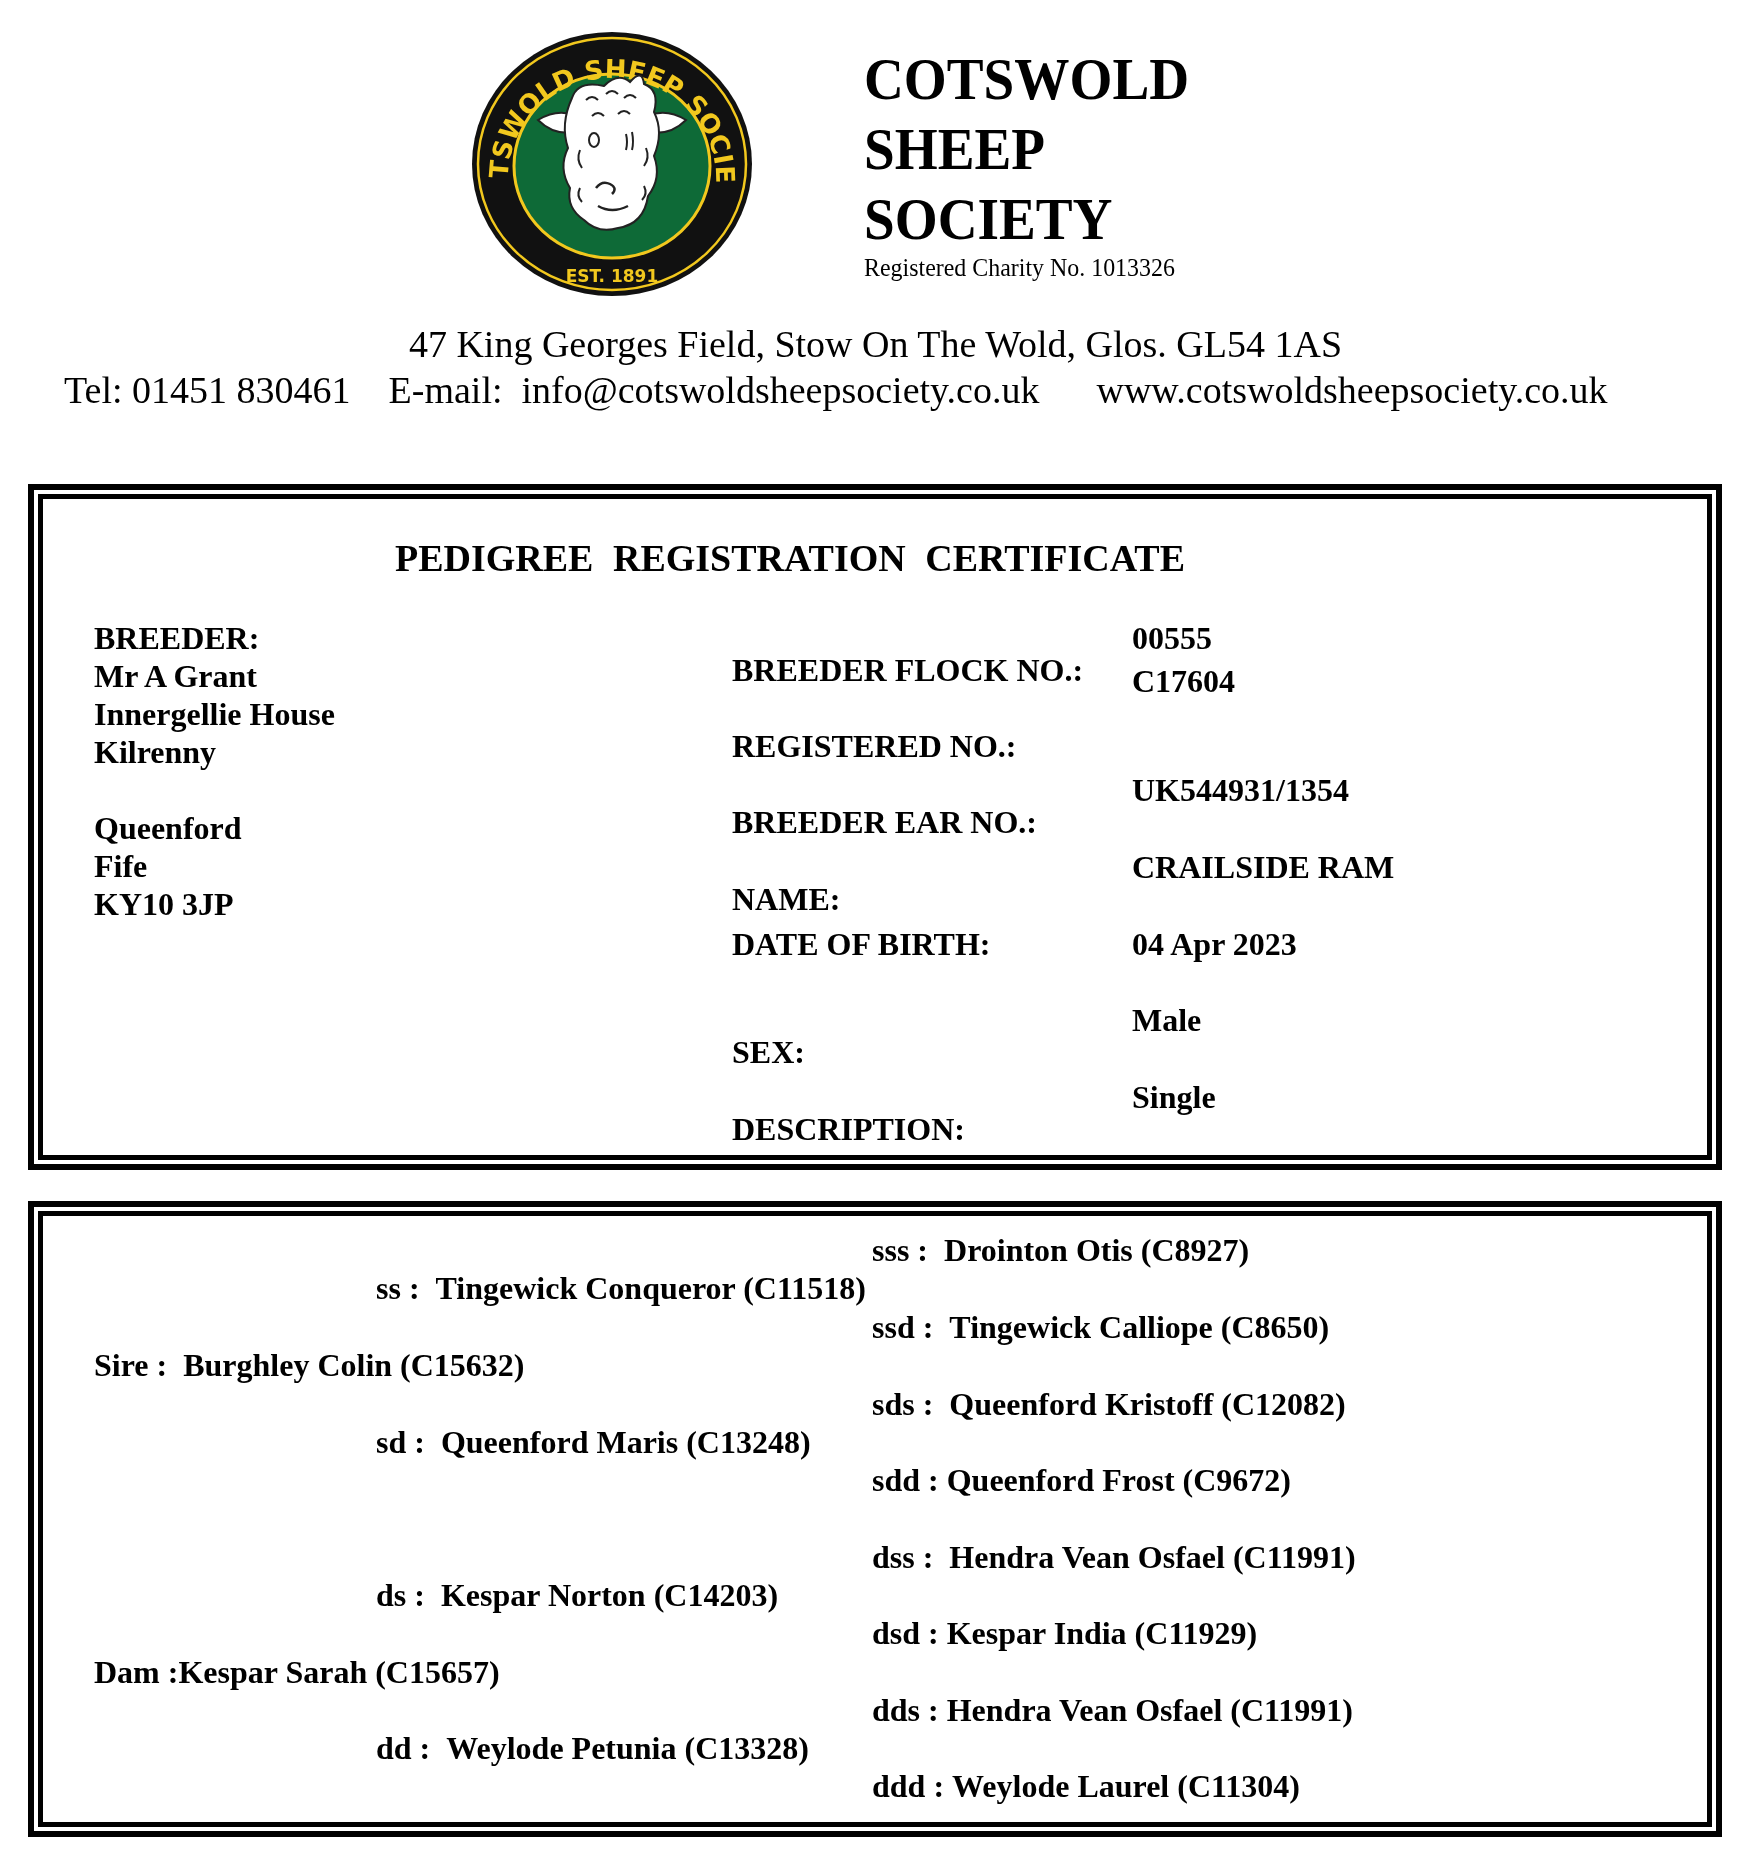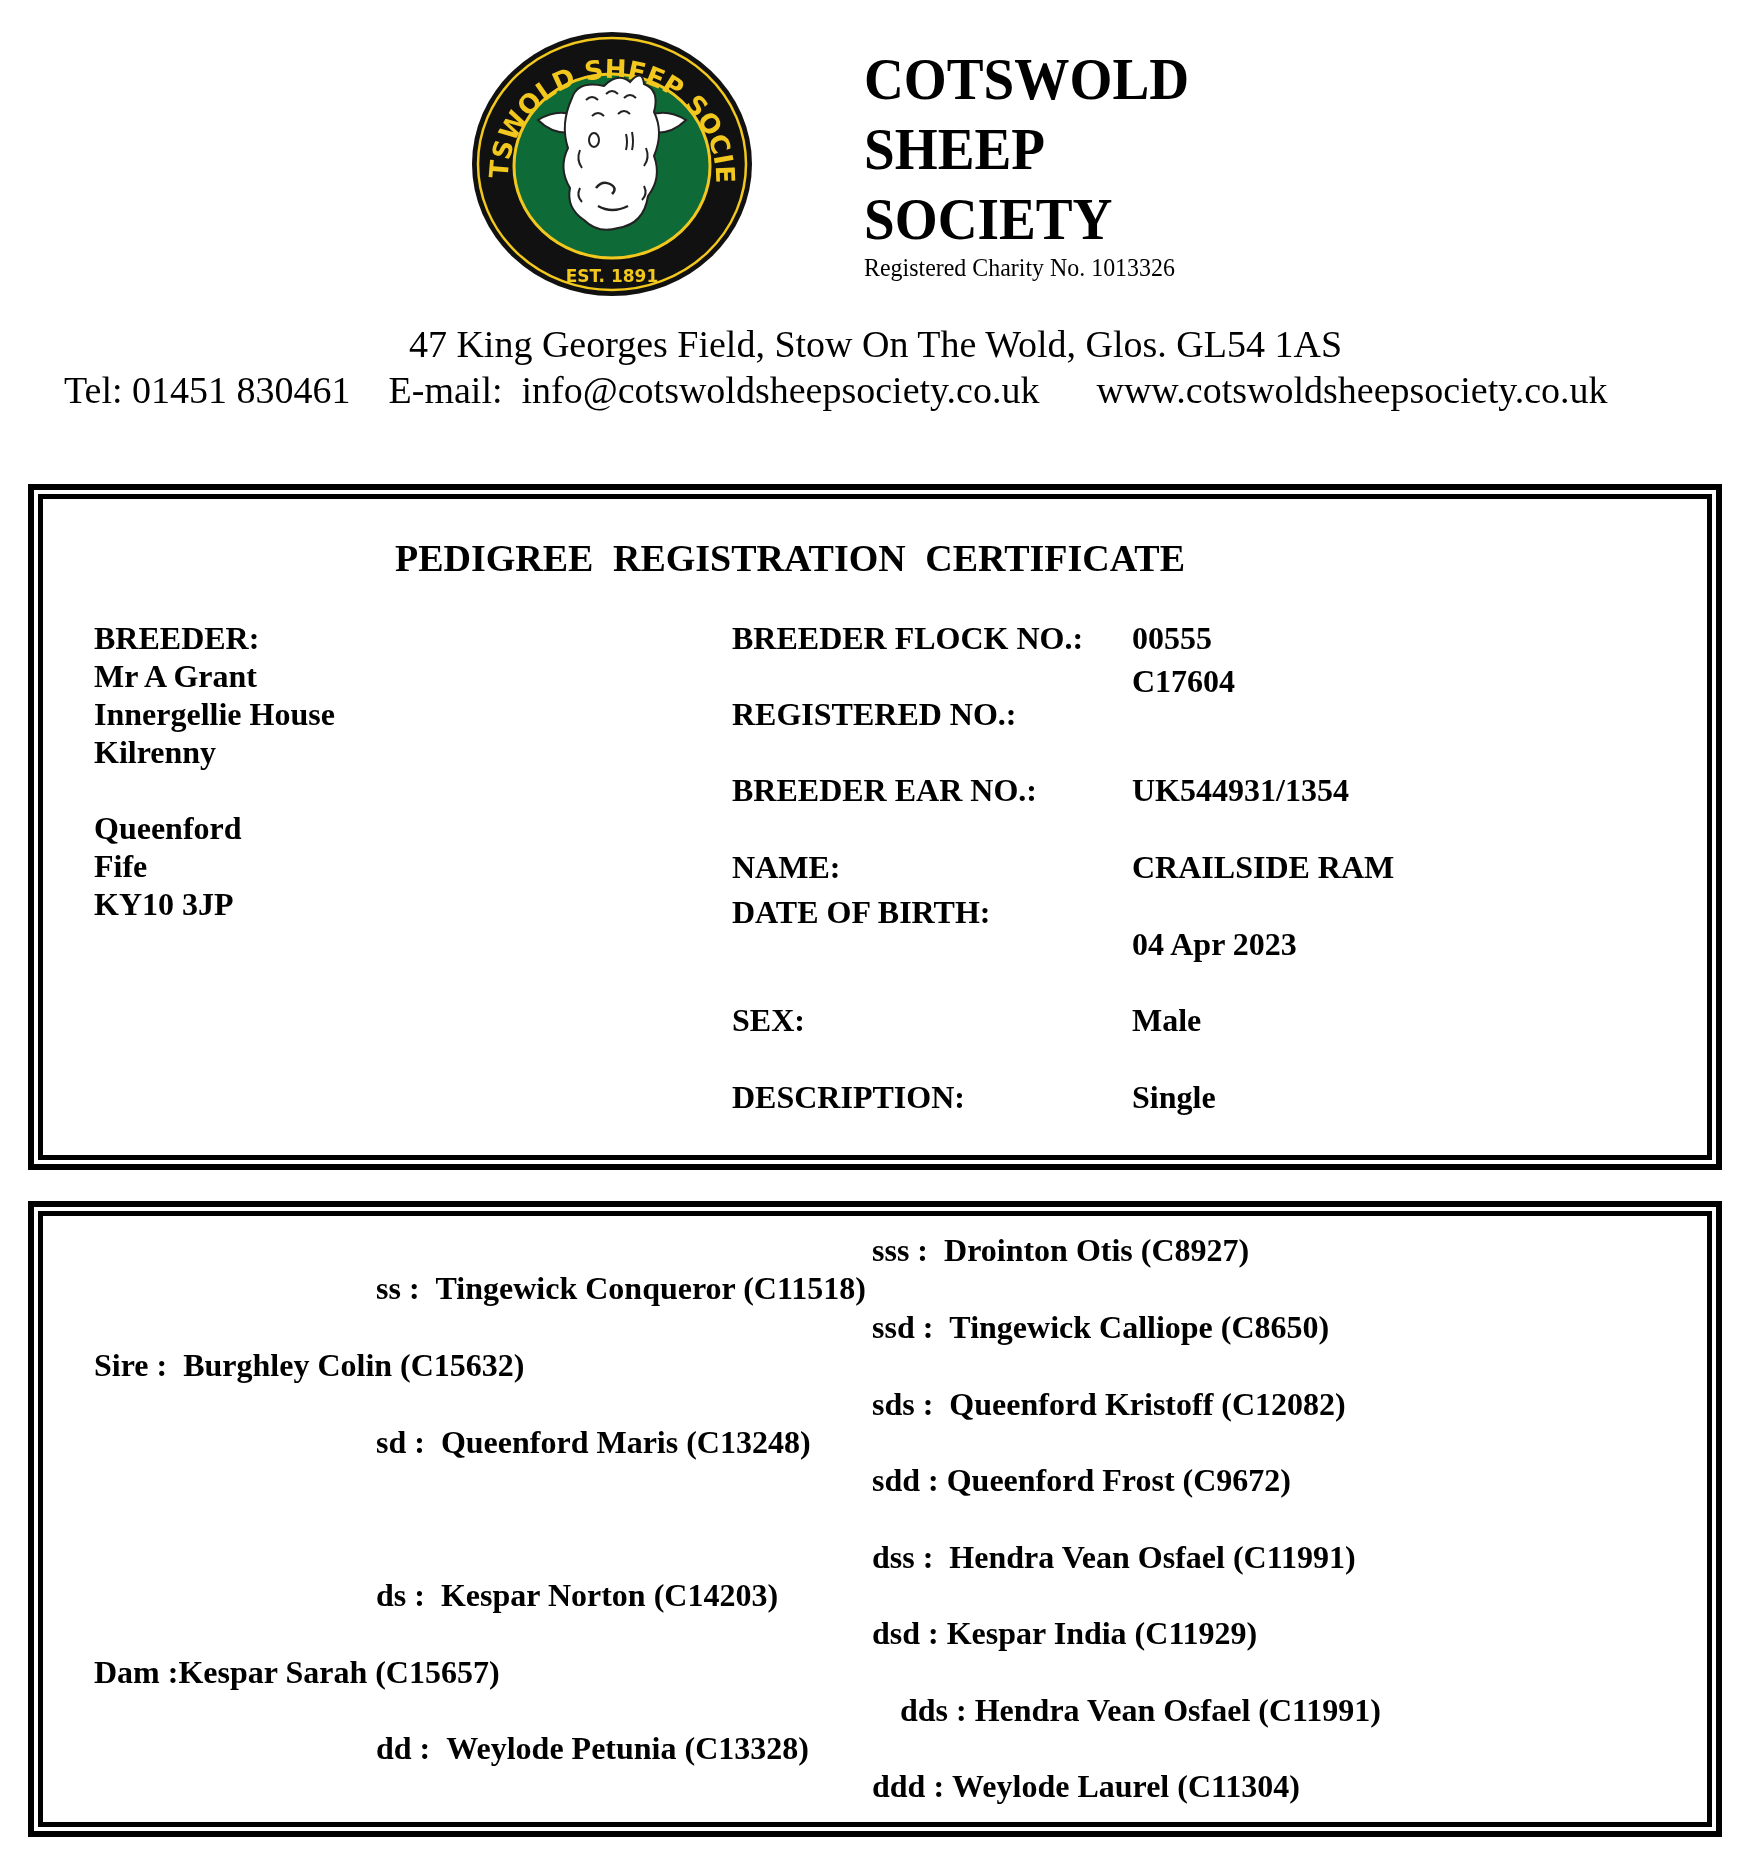--- a/index.html
+++ b/index.html
@@ -32,21 +32,21 @@
     border: 5px solid #000;
   }
   .box1 { top: 484px; height: 686px; }
   .box2 { top: 1201px; height: 636px; }
 
   .cert-title {
     left: 0; width: 1580px; text-align: center; top: 536px;
     font-weight: bold; font-size: 38px; word-spacing: 10px;
   }
   .bold { font-weight: bold; font-size: 32px; }
-  .lbl { left: 732px; }
+  .lbl { left: 732px; margin-top: 32px; }
   .val { left: 1132px; }
   .breeder { left: 94px; }
   .ped { font-weight: bold; font-size: 32px; }
 </style>
 </head>
 <body>
 
 <svg class="logo" viewBox="0 0 288 272">
   <defs>
     <path id="ringTop" d="M 40 150 A 104 100 0 1 1 248 150"></path>
@@ -114,21 +114,21 @@
 <div class="box box2">
     <div class="inner"></div>
   </div>
 
 <div class="abs ped" style="left:872px; top:1232px;"><span>sss :</span>&nbsp;&nbsp;<span>Drointon Otis (C8927)</span></div>
 <div class="abs ped" style="left:872px; top:1309px;"><span>ssd :</span>&nbsp;&nbsp;<span>Tingewick Calliope (C8650)</span></div>
 <div class="abs ped" style="left:872px; top:1386px;"><span>sds :</span>&nbsp;&nbsp;<span>Queenford Kristoff (C12082)</span></div>
 <div class="abs ped" style="left:872px; top:1462px;"><span>sdd :</span>&nbsp;<span>Queenford Frost (C9672)</span></div>
 <div class="abs ped" style="left:872px; top:1539px;"><span>dss :</span>&nbsp;&nbsp;<span>Hendra Vean Osfael (C11991)</span></div>
 <div class="abs ped" style="left:872px; top:1615px;"><span>dsd :</span>&nbsp;<span>Kespar India (C11929)</span></div>
-<div class="abs ped" style="left:872px; top:1692px;margin-left:28px;"><span>dds :</span>&nbsp;<span>Hendra Vean Osfael (C11991)</span></div>
+<div class="abs ped" style="left:872px; top:1692px;"><span>dds :</span>&nbsp;<span>Hendra Vean Osfael (C11991)</span></div>
 <div class="abs ped" style="left:872px; top:1768px;"><span>ddd :</span>&nbsp;<span>Weylode Laurel (C11304)</span></div>
 
 <div class="abs ped" style="left:376px; top:1270px;"><span>ss :</span>&nbsp;&nbsp;<span>Tingewick Conqueror (C11518)</span></div>
 <div class="abs ped" style="left:376px; top:1424px;"><span>sd :</span>&nbsp;&nbsp;<span>Queenford Maris (C13248)</span></div>
 <div class="abs ped" style="left:376px; top:1577px;"><span>ds :</span>&nbsp;&nbsp;<span>Kespar Norton (C14203)</span></div>
 <div class="abs ped" style="left:376px; top:1730px;"><span>dd :</span>&nbsp;&nbsp;<span>Weylode Petunia (C13328)</span></div>
 
 <div class="abs ped" style="left:94px; top:1347px;"><span>Sire :</span>&nbsp;&nbsp;<span>Burghley Colin (C15632)</span></div>
 <div class="abs ped" style="left:94px; top:1654px;"><span>Dam :</span><span>Kespar Sarah (C15657)</span></div>
 

